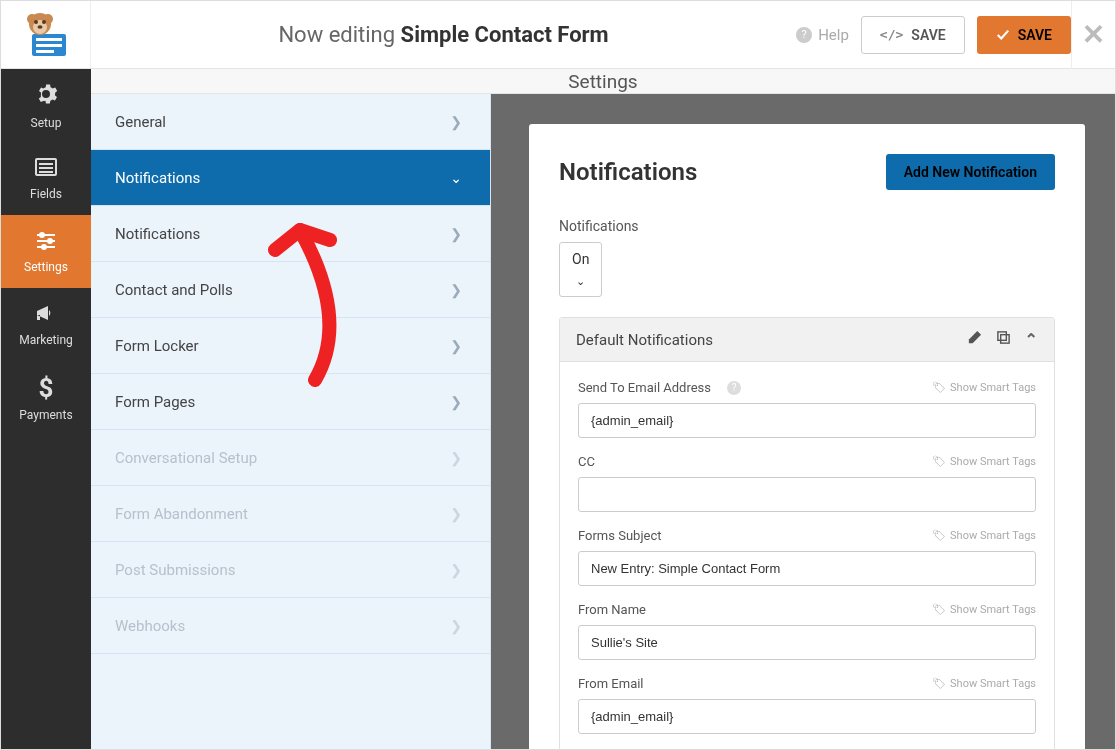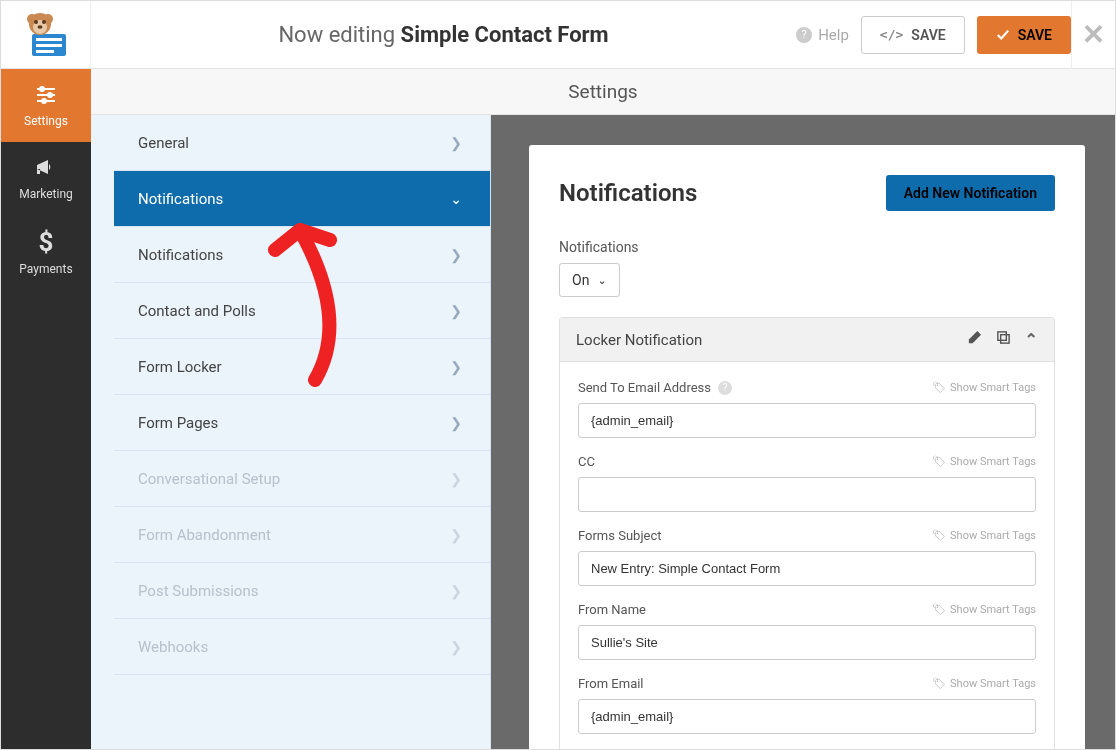--- a/index.html
+++ b/index.html
@@ -15,43 +15,43 @@
   .btn-save { background:#e27730; color:#000000;}
   .close-cell { width:44px; height:68px; display:flex; align-items:center; justify-content:center; border-left:1px solid #eee;}
   .close-x { color:#bbb; font-size:28px; font-weight:700; cursor:pointer; line-height:1;}
   .sub-header { height:50px; background:#f7f7f7; display:flex; align-items:center; justify-content:center; font-size:19px; color:#555; border-bottom:1px solid #e4e4e4; margin-left:90px;}
   .body { display:flex; height:calc(750px - 68px);}
   .left-nav { width:90px; background:#2d2d2d; display:flex; flex-direction:column;}
   .nav-item { height:73px; color:#ddd; display:flex; flex-direction:column; align-items:center; justify-content:center; gap:5px; font-size:12px; cursor:pointer;}
   .nav-item.active { background:#e27730; color:#fff;}
   .nav-icon { font-size:22px;}
   .settings-list { width:400px; background:#ebf3fb; border-right:1px solid #d7e4f3;}
-  .set-item { height:56px; display:flex; align-items:center; justify-content:space-between; padding:0 28px 0 24px; border-bottom:1px solid #d7e4f3; font-size:15px; color:#444; cursor:pointer;margin-left:23px;}
+  .set-item { height:56px; display:flex; align-items:center; justify-content:space-between; padding:0 28px 0 24px; border-bottom:1px solid #d7e4f3; font-size:15px; color:#444; cursor:pointer;}
   .set-item .chev { color:#9ab; font-size:14px;}
   .set-item.active { background:#0e6cad; color:#fff;}
   .set-item.active .chev { color:#fff;}
   .set-item.disabled { color:#b7c1cb;}
   .set-item.disabled .chev { color:#cbd5df;}
   .content-area { flex:1; background:#6a6a6a; padding:30px 30px 0 38px; overflow:hidden;}
   .panel { background:#fff; border-radius:3px; padding:30px 30px 0 30px; height:100%; overflow:hidden;}
   .panel-head { display:flex; justify-content:space-between; align-items:center; margin-bottom:28px;}
   .panel-title { font-size:24px; font-weight:600; color:#333;}
   .btn-primary { background:#0e6cad; color:#000000; border:none;}
   .field-group { margin-bottom:20px;}
   .field-group > label { display:block; font-size:14px; color:#555; margin-bottom:8px;}
-  .select-sim { display:inline-flex; align-items:center; gap:8px; border:1px solid #ccc; border-radius:3px; padding:8px 12px; font-size:14px; color:#333;}
+  .select-sim { display:inline-flex; align-items:center; gap:8px; border:1px solid #ccc; border-radius:3px; padding:8px 12px; font-size:14px; color:#333;flex-direction:column;}
   .card { border:1px solid #e0e0e0; border-radius:3px;}
   .card-head { background:#f1f1f1; padding:12px 16px; display:flex; justify-content:space-between; align-items:center; border-bottom:1px solid #e0e0e0;}
   .card-title { font-size:15px; color:#444;}
   .card-actions { display:flex; gap:14px; color:#666;}
   .card-actions svg, .card-actions span { cursor:pointer;}
   .card-body { padding:18px 18px 0 18px;}
   .form-row { margin-bottom:16px;}
   .row-head { display:flex; justify-content:space-between; align-items:center; margin-bottom:8px;}
-  .row-label { font-size:13px; color:#555; display:flex; align-items:center; gap:7px;}
+  .row-label { font-size:13px; color:#555; display:flex; align-items:center; gap:16px;}
   .smart { font-size:11px; color:#aaa; display:flex; align-items:center; gap:4px; cursor:pointer;}
   .input { width:100%; border:1px solid #ccc; border-radius:3px; padding:9px 12px; font-size:13px; color:#333;}
   .help-q { width:14px; height:14px; border-radius:50%; background:#ddd; color:#fff; font-size:10px; display:inline-flex; align-items:center; justify-content:center;}
   .arrow-overlay { position:absolute; pointer-events:none; left:230px; top:200px; z-index:50;}
 </style>
 </head>
 <body>
 
 <div class="topbar">
   <div class="logo">
@@ -88,20 +88,39 @@
       <span>SAVE</span>
     </div>
   </div>
   <div class="close-cell">
     <span class="close-x">✕</span>
   </div>
 </div>
 
 <div class="body">
   <div class="left-nav">
+    <div class="nav-item">
+      <span class="nav-icon">
+        <svg width="24" height="24" viewBox="0 0 24 24" fill="#ddd">
+            <path d="M12 8a4 4 0 100 8 4 4 0 000-8zm9 4a9 9 0 01-.1 1.3l2.1 1.6-2 3.5-2.5-1a7 7 0 01-2.2 1.3l-.4 2.7h-4l-.4-2.7A7 7 0 019.3 19l-2.5 1-2-3.5 2.1-1.6A9 9 0 017 12a9 9 0 01.1-1.3L5 9.1l2-3.5 2.5 1A7 7 0 0111.7 5.3l.4-2.7h4l.4 2.7A7 7 0 0118.7 6.6l2.5-1 2 3.5-2.1 1.6c0 .4.1.9.1 1.3z"></path>
+          </svg>
+      </span>
+      <span>Setup</span>
+    </div>
+    <div class="nav-item">
+      <span class="nav-icon">
+        <svg width="24" height="20" viewBox="0 0 24 20" fill="none" stroke="#ddd" stroke-width="2">
+            <rect x="2" y="2" width="20" height="16" rx="1"></rect>
+            <line x1="5" y1="7" x2="19" y2="7"></line>
+            <line x1="5" y1="11" x2="19" y2="11"></line>
+            <line x1="5" y1="15" x2="19" y2="15"></line>
+          </svg>
+      </span>
+      <span>Fields</span>
+    </div>
     <div class="nav-item active">
       <span class="nav-icon">
         <svg width="24" height="20" viewBox="0 0 24 20" fill="none" stroke="#fff" stroke-width="2">
             <line x1="3" y1="5" x2="21" y2="5"></line>
             <line x1="3" y1="11" x2="21" y2="11"></line>
             <line x1="3" y1="17" x2="21" y2="17"></line>
             <circle cx="8" cy="5" r="2" fill="#fff"></circle>
             <circle cx="16" cy="11" r="2" fill="#fff"></circle>
             <circle cx="10" cy="17" r="2" fill="#fff"></circle>
           </svg>
@@ -181,21 +200,21 @@
           <div class="field-group">
             <label>Notifications</label>
             <div class="select-sim">
               <span>On</span>
               <span style="font-size:11px">⌄</span>
             </div>
           </div>
 
           <div class="card">
             <div class="card-head">
-              <div class="card-title">Locker Notification</div>
+              <div class="card-title">Default Notifications</div>
               <div class="card-actions">
                 <span><svg width="15" height="15" viewBox="0 0 16 16" fill="#555">
                       <path d="M11 1l4 4-9 9H2v-4l9-9z"></path>
                     </svg></span>
                 <span><svg width="15" height="15" viewBox="0 0 16 16" fill="none" stroke="#555" stroke-width="1.5">
                       <rect x="5" y="5" width="9" height="9"></rect>
                       <rect x="2" y="2" width="9" height="9"></rect>
                     </svg></span>
                 <span style="font-size:16px;font-weight:700">⌃</span>
               </div>

